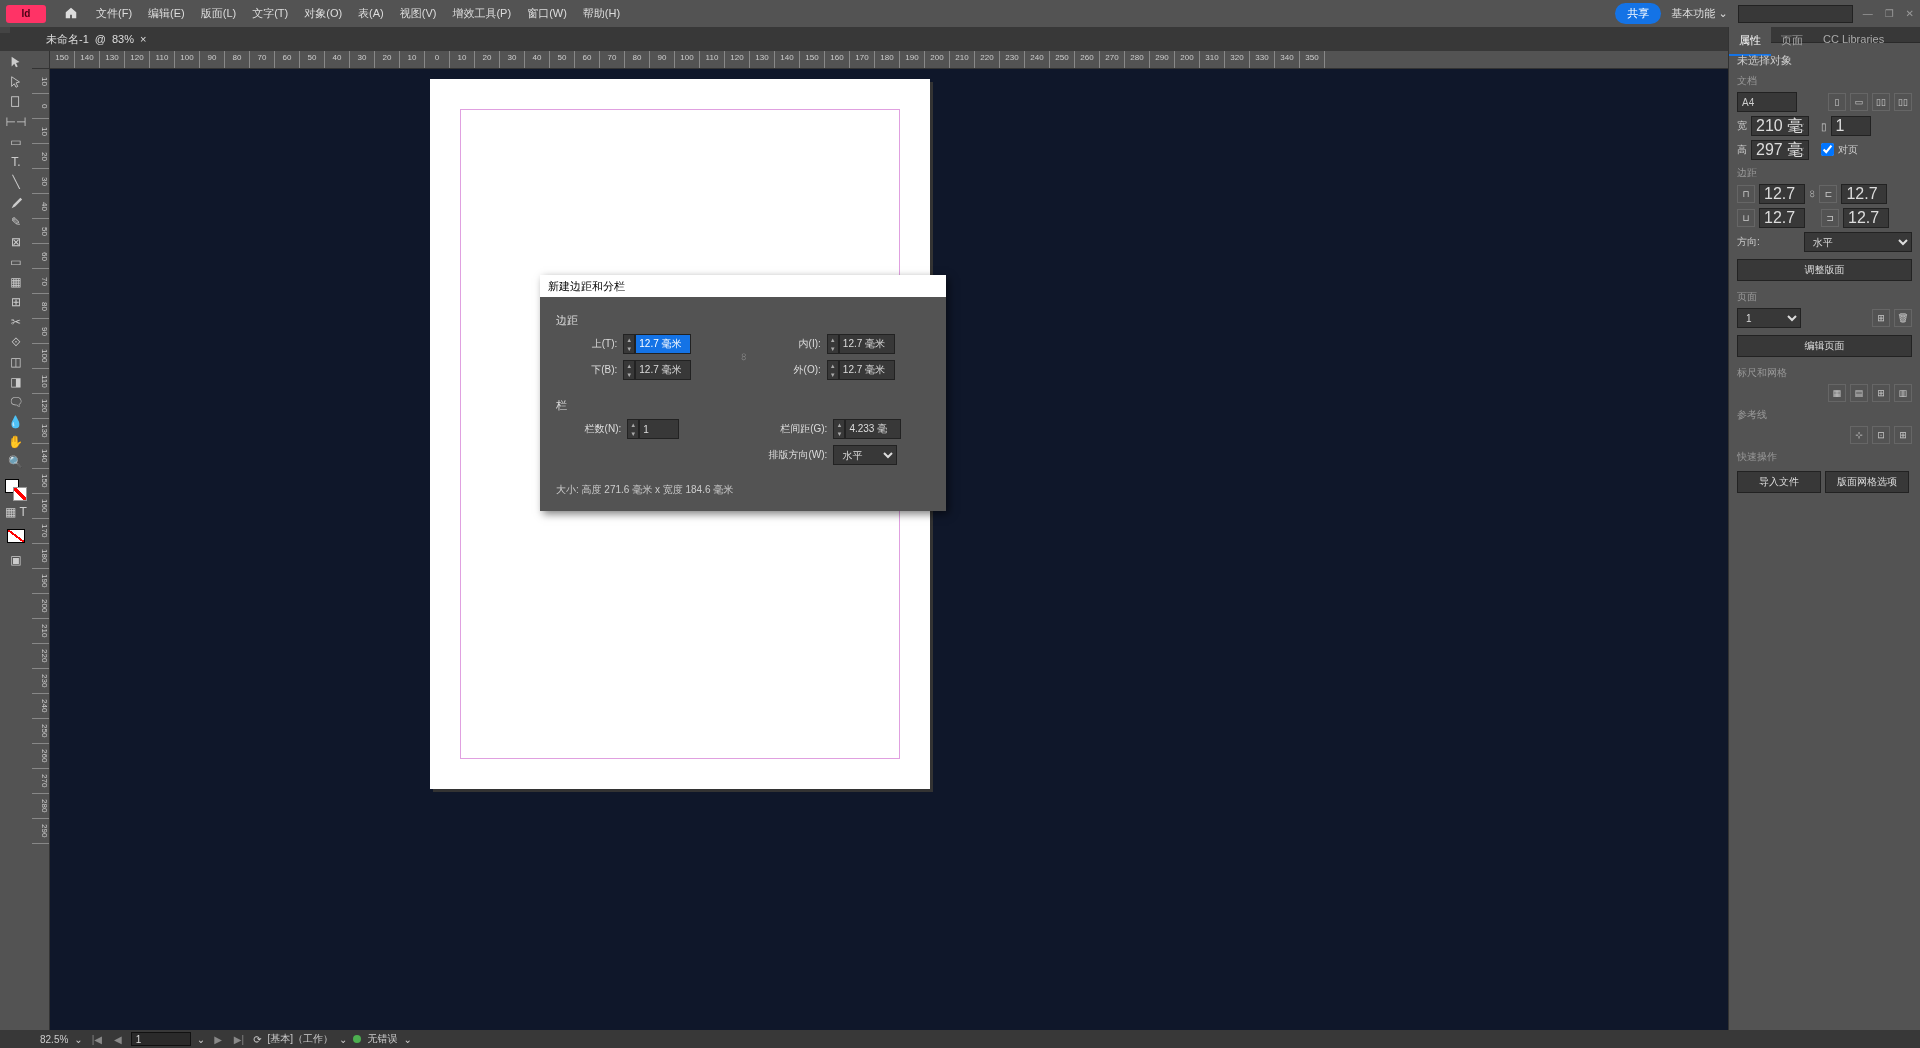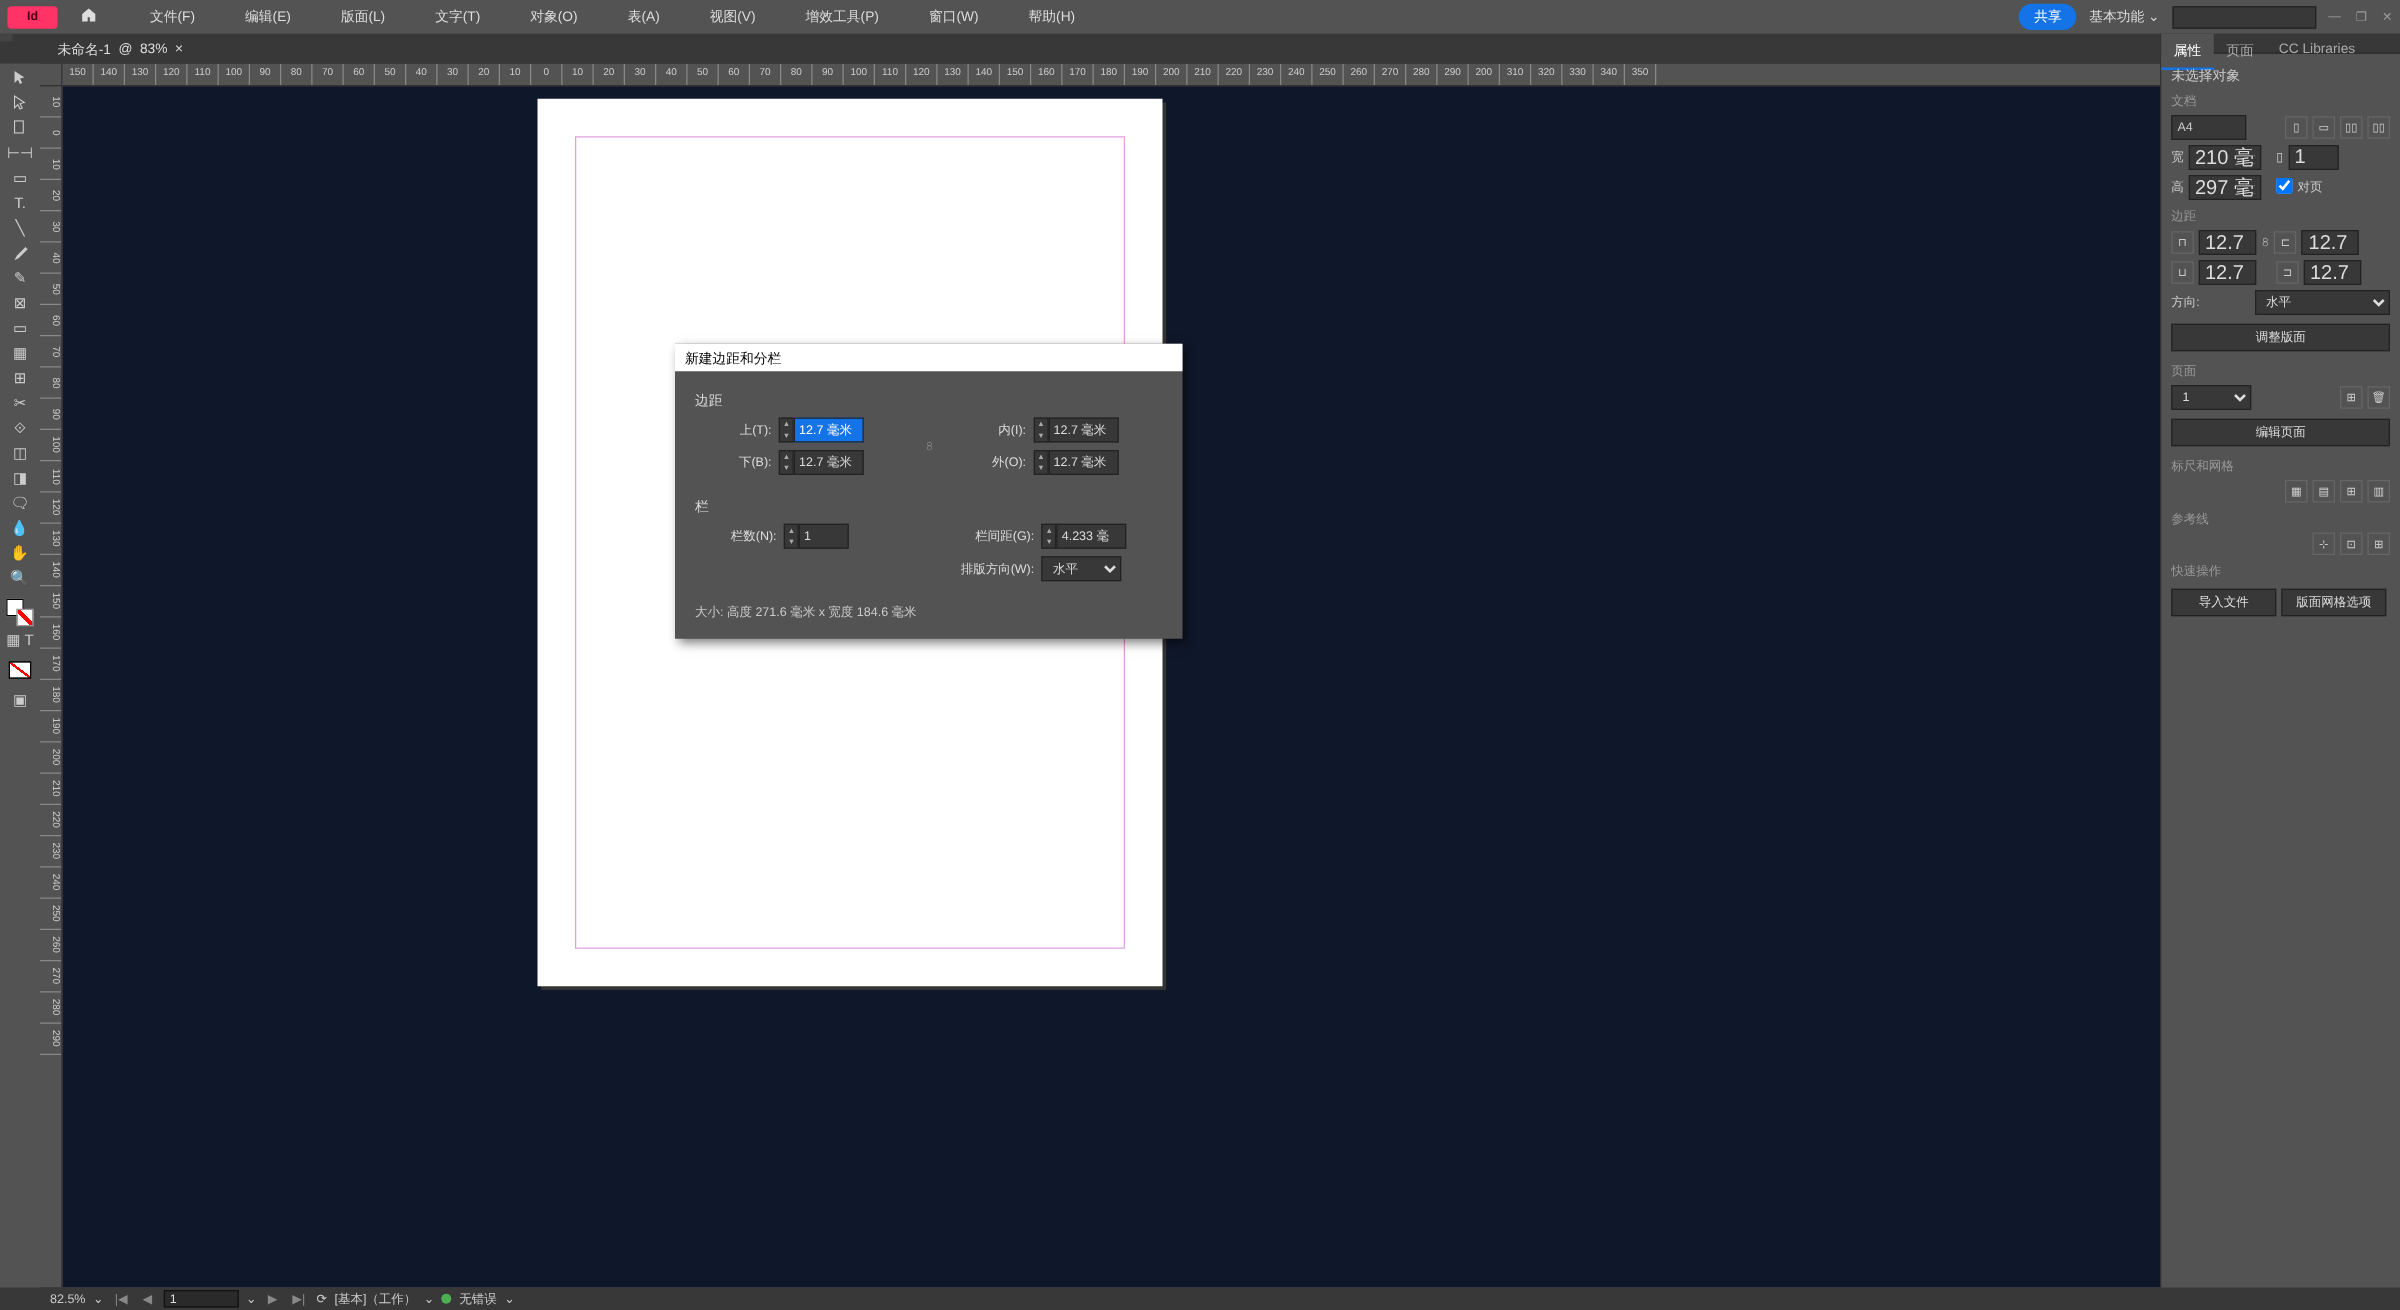--- a/index.html
+++ b/index.html
@@ -1,21 +1,21 @@
 <!DOCTYPE html>
 <html><head>
 <meta charset="utf-8">
 <style>
 * { margin: 0; padding: 0; box-sizing: border-box; font-family: "Microsoft YaHei", sans-serif; }
 body { background: #535353; overflow: hidden; width: 1920px; height: 1048px; position: relative; }
 
 .menubar { height: 27px; background: #535353; display: flex; align-items: center; padding: 0 6px; font-size: 11px; color: #ddd; }
 .menubar .app-icon { width: 40px; height: 18px; background: #FF3366; border-radius: 3px; display: flex; align-items: center; justify-content: center; color: #4a0014; font-weight: bold; font-size: 10px; margin-right: 8px; }
 .menubar .home-icon { margin: 0 10px; color: #ddd; }
-.menubar .menu-item { padding: 0 8px; cursor: pointer; margin-left: 24px; }
+.menubar .menu-item { padding: 0 8px; cursor: pointer; }
 .menubar .spacer { flex: 1; }
 .share-btn { background: #1473e6; color: white; padding: 3px 12px; border-radius: 12px; font-size: 11px; margin-right: 10px; }
 .workspace-dd { color: #ddd; font-size: 11px; margin-right: 10px; }
 .search-box { width: 115px; height: 18px; background: #383838; border: 1px solid #222; margin-right: 10px; }
 .window-controls { display: flex; gap: 12px; color: #999; font-size: 10px; }
 
 .doc-tab-bar { height: 24px; background: #383838; display: flex; align-items: center; padding-left: 40px; font-size: 11px; }
 .doc-tab { color: #ddd; padding: 0 6px; display: flex; align-items: center; gap: 6px; }
 
 .main-area { position: absolute; top: 51px; left: 0; right: 192px; bottom: 18px; display: flex; }

